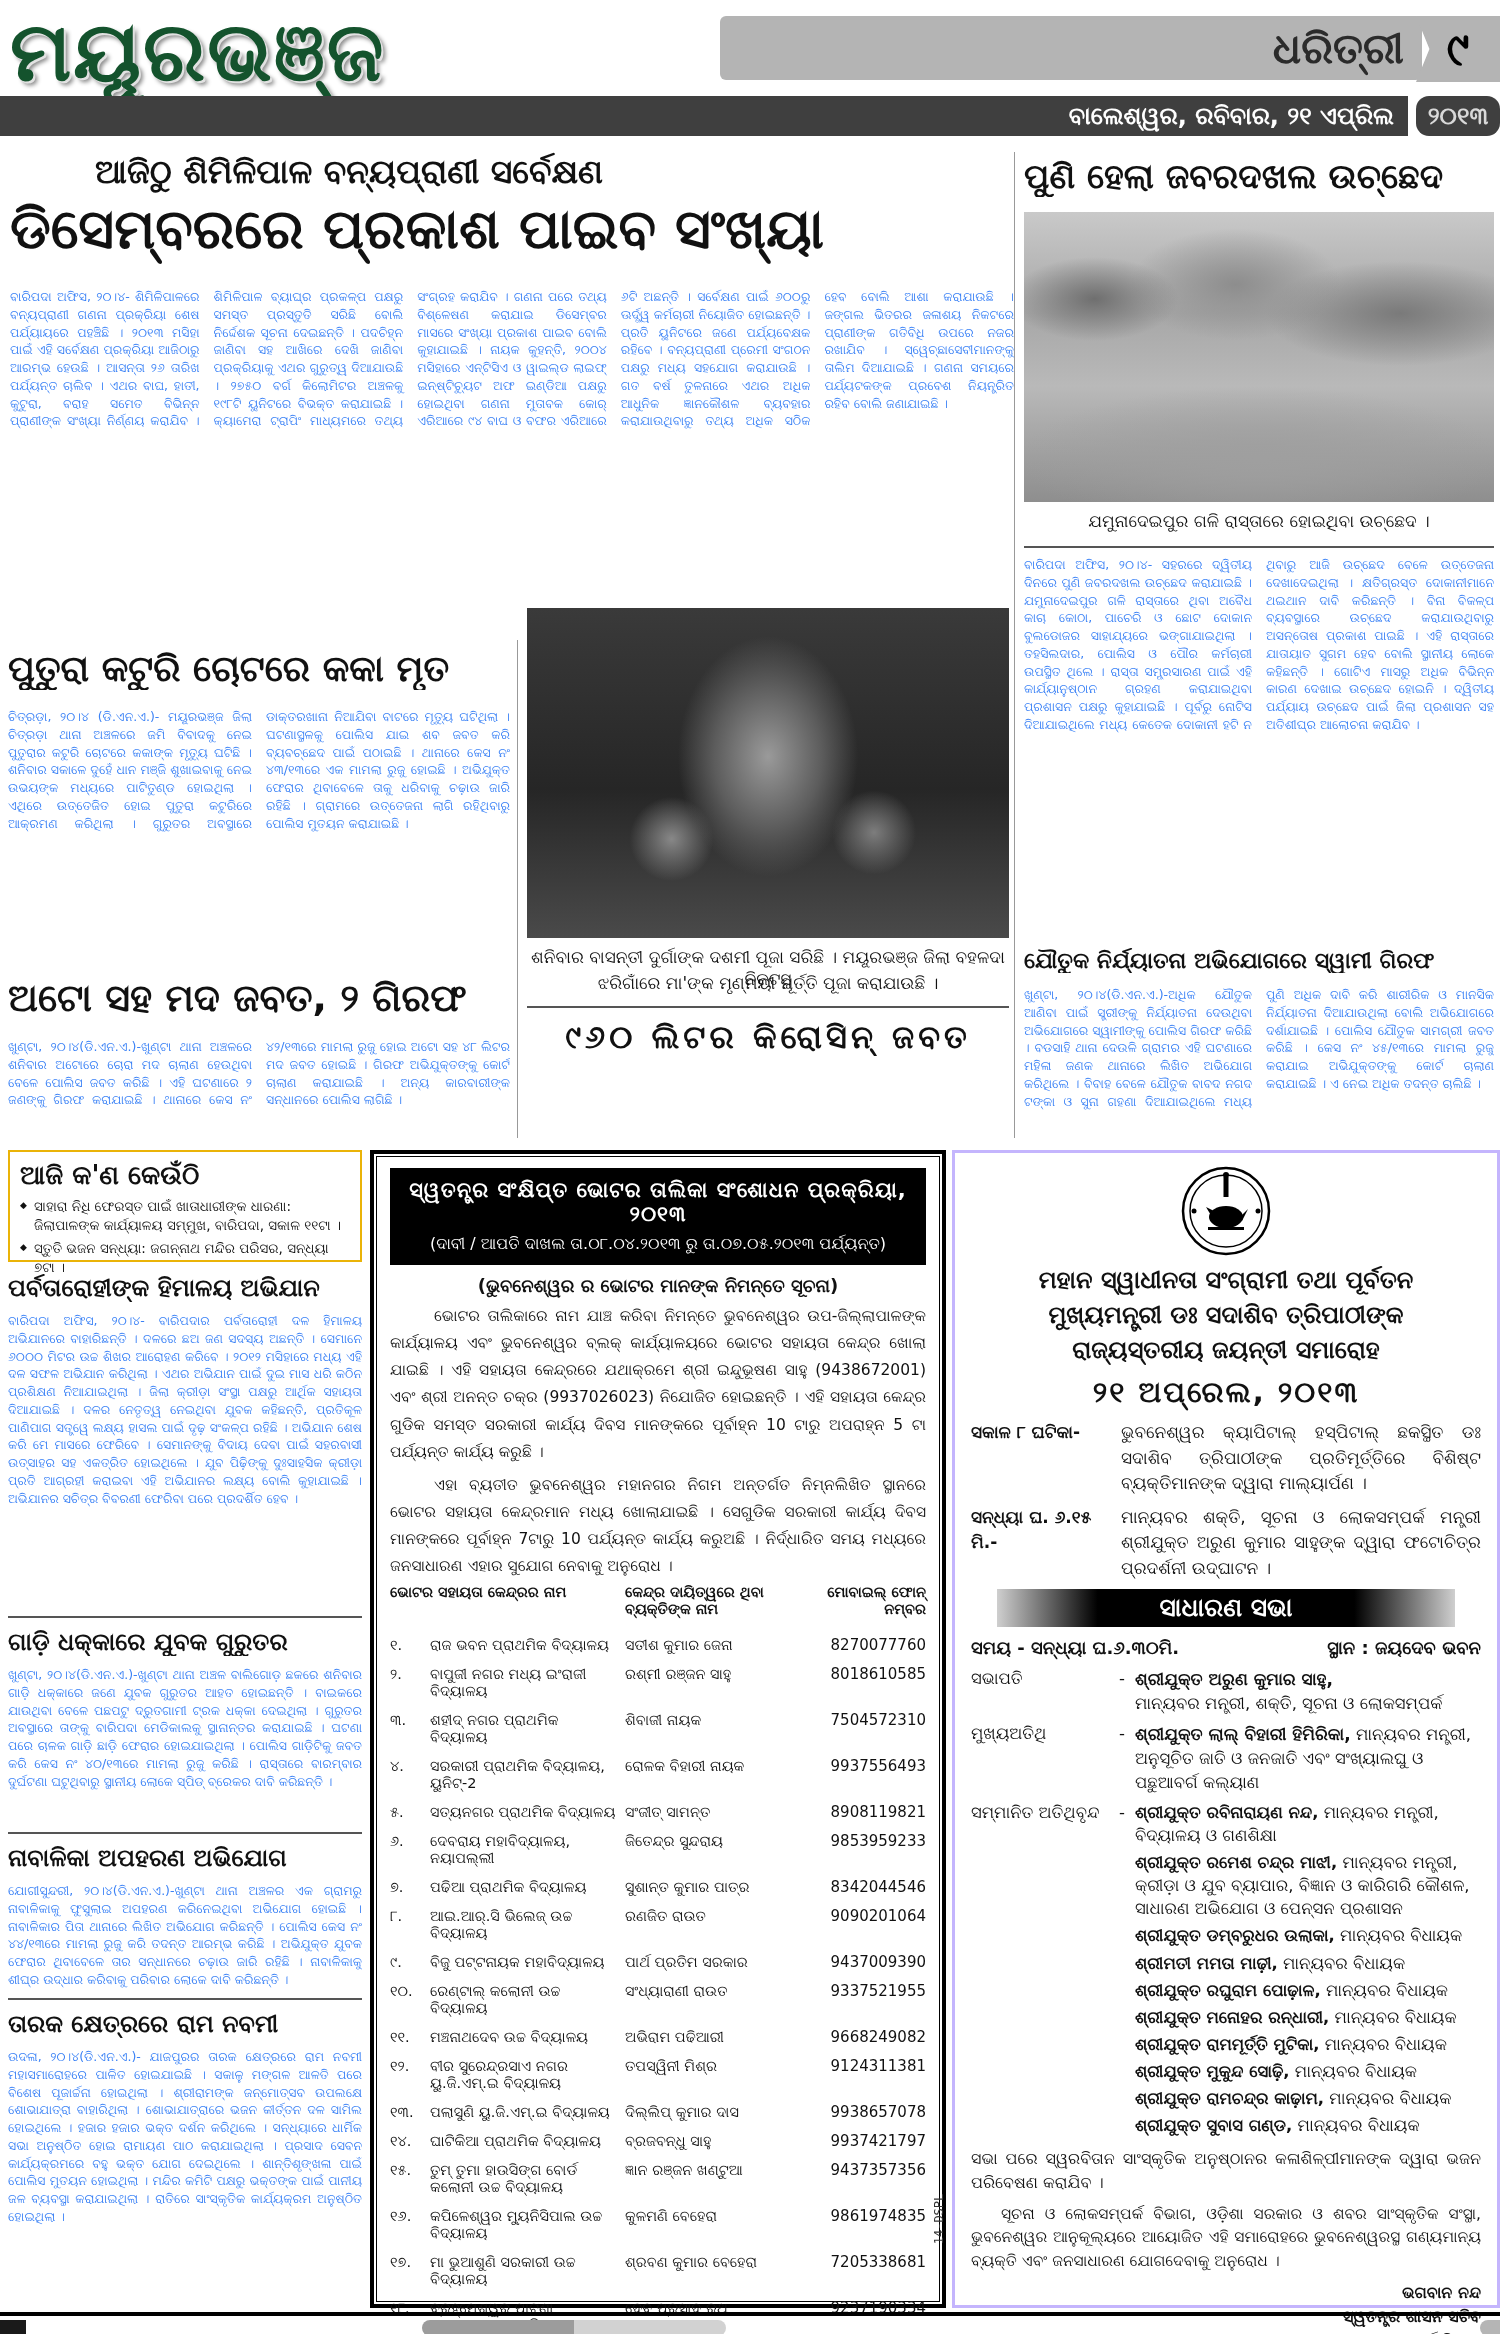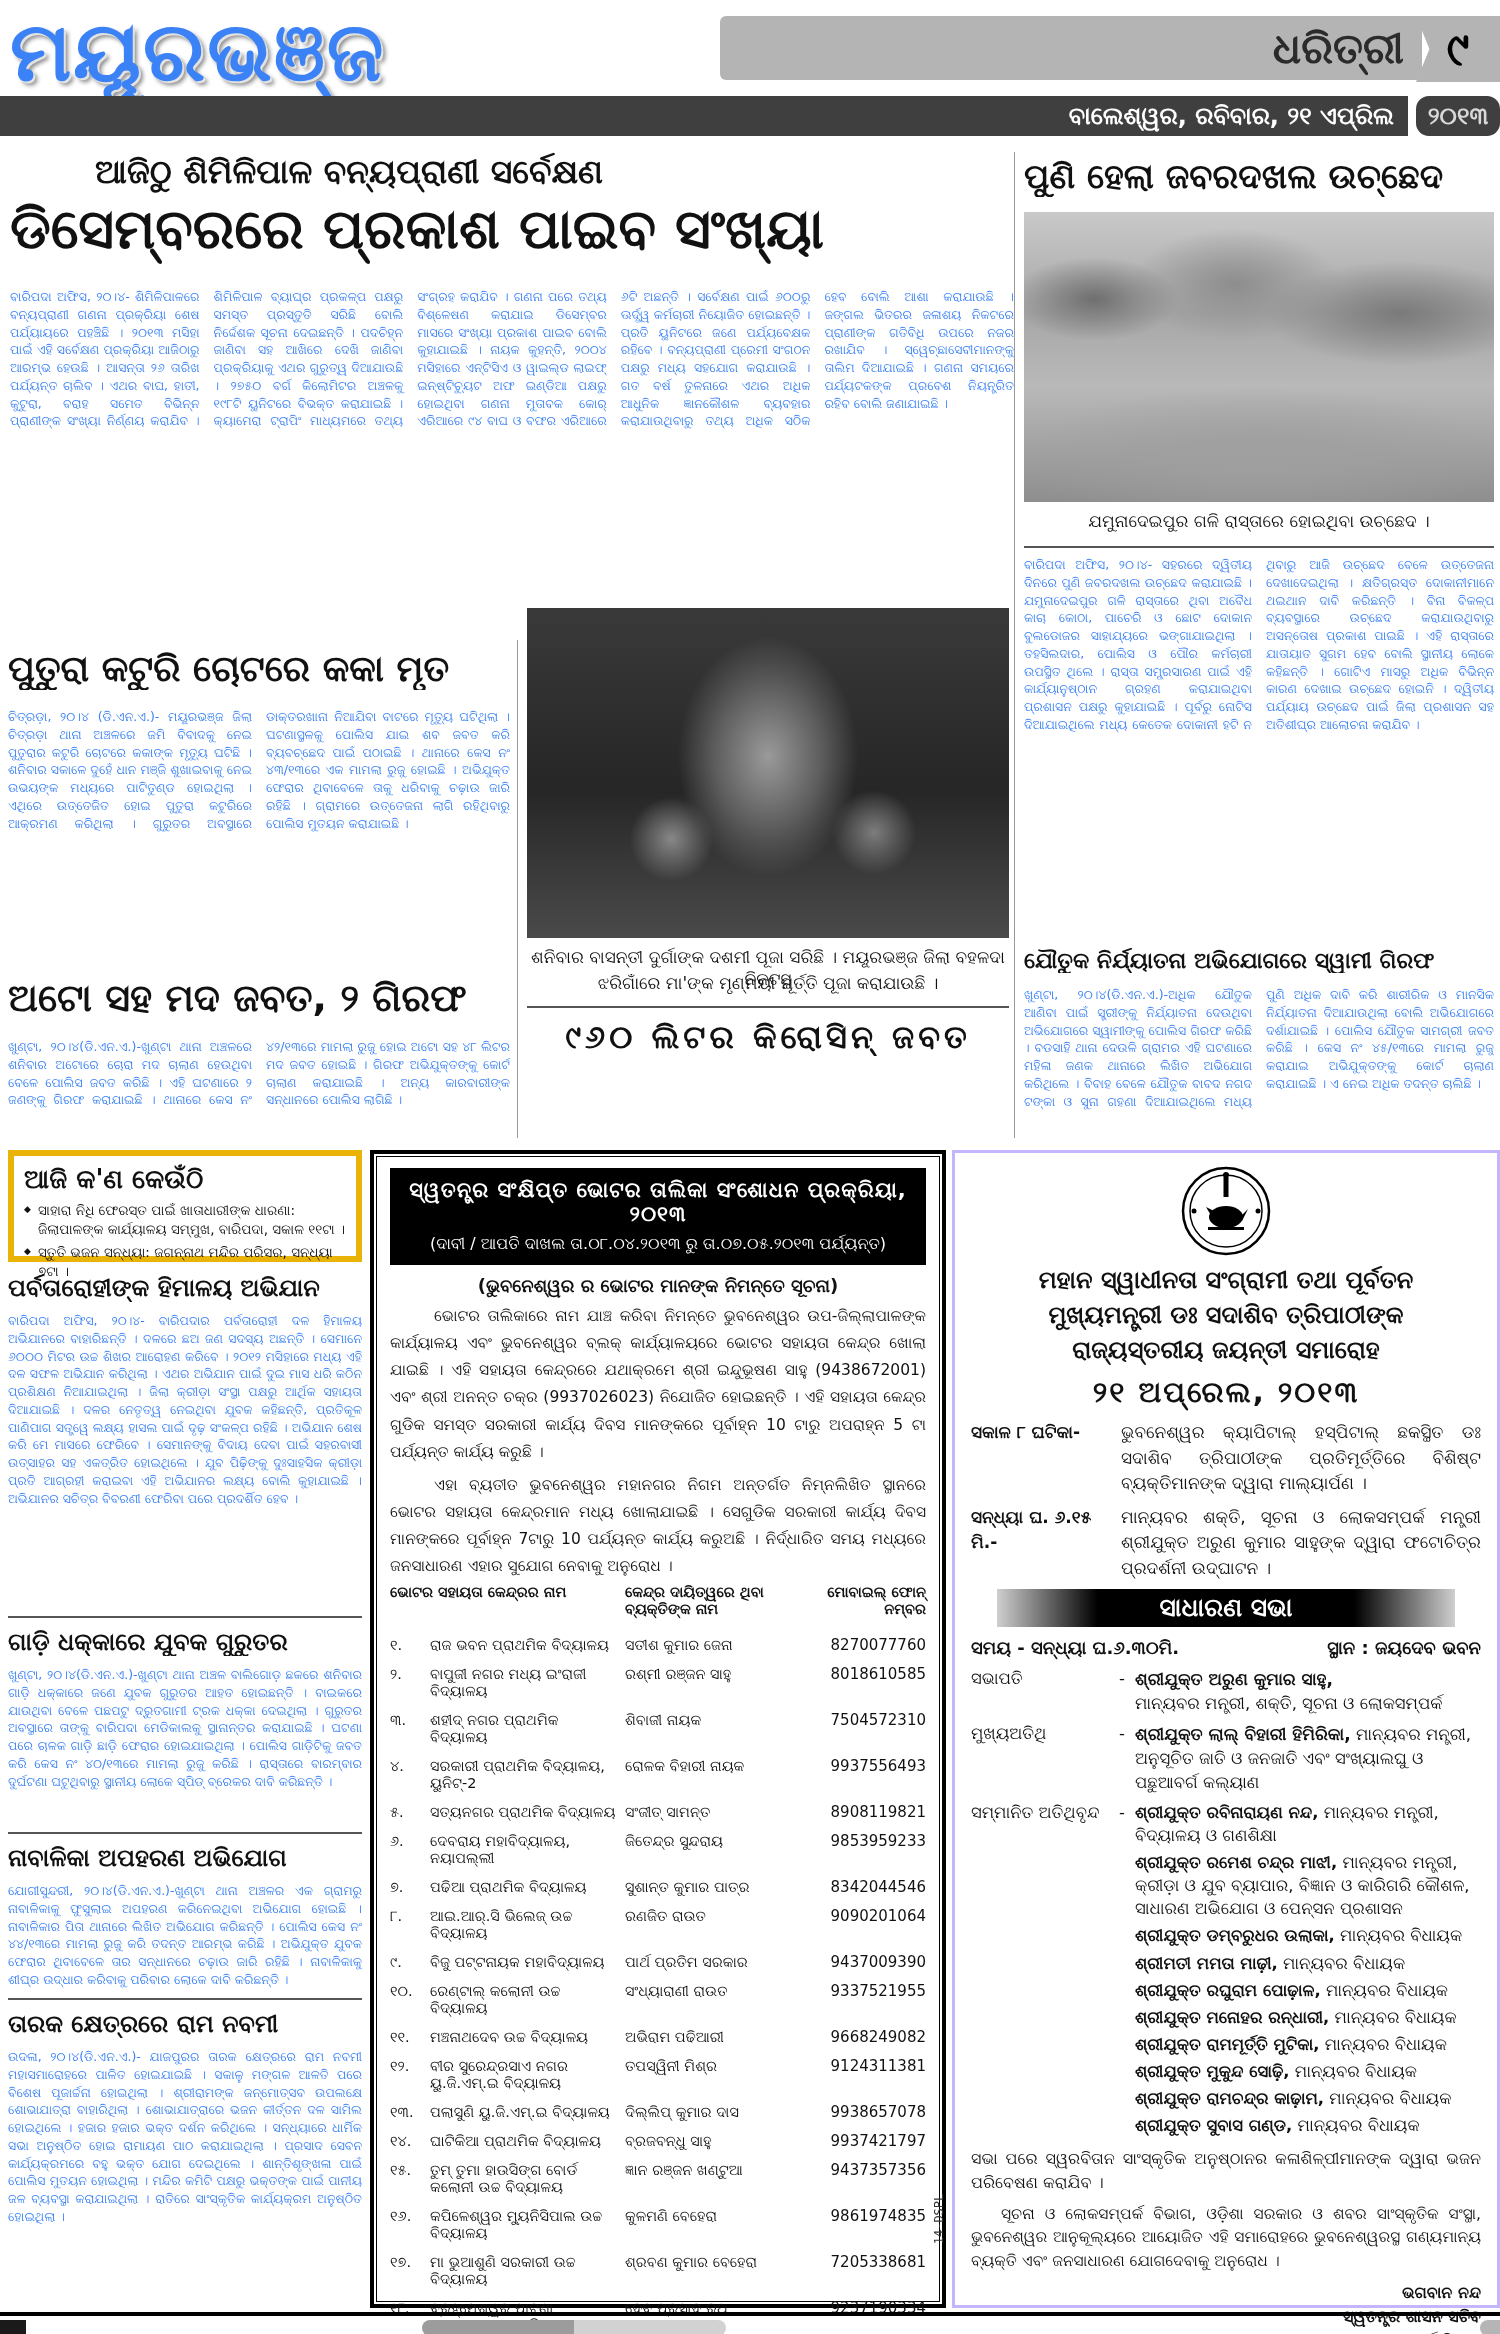--- a/index.html
+++ b/index.html
@@ -1,19 +1,19 @@
 <!DOCTYPE html>
 <html><head>
 <meta charset="utf-8">
 <style>
   * { margin:0; padding:0; box-sizing:border-box; }
   body { background:#e8e8e8; font-family:"DejaVu Sans", sans-serif; }
   .page { position:relative; width:1500px; height:2334px; background:#fff; margin:0 auto; overflow:hidden; color:#111; }
   .abs { position:absolute; }
-  .logo { font-size:82px; font-weight:bold; color:#3b82f6;
+  .logo { font-size:82px; font-weight:bold; color:#14532d;
           text-shadow:2px 2px 0 #e2e2e2, 4px 4px 4px #8a8a8a; letter-spacing:2px; }
   .graybar { background:#b4b4b4; display:flex; align-items:center; justify-content:flex-end; padding-right:18px; }
   .paper-name { font-size:42px; font-weight:bold; color:#2b2b2b; }
   .pagenum-box { background:#b4b4b4; display:flex; align-items:center; justify-content:center;
                  clip-path:polygon(0 0,100% 0,100% 100%,0 100%,16% 50%); }
   .pagenum { font-size:46px; font-weight:bold; color:#000; }
   .darkbar { background:#3f3f3f; display:flex; align-items:center; justify-content:flex-end; padding-right:14px; }
   .dateline { color:#fff; font-size:24px; font-weight:bold; }
   .yearbox { background:#3f3f3f; display:flex; align-items:center; justify-content:center;border-radius:13px; }
   .year { color:#d8d8d8; font-size:24px; font-weight:bold; }
@@ -32,21 +32,21 @@
       radial-gradient(ellipse 120px 60px at 15% 30%, #6f6f6f 0%, transparent 70%),
       radial-gradient(ellipse 150px 80px at 45% 25%, #8d8d8d 0%, transparent 70%),
       radial-gradient(ellipse 180px 70px at 80% 35%, #7a7a7a 0%, transparent 75%),
       radial-gradient(ellipse 300px 90px at 50% 85%, #9f9f9f 0%, transparent 80%),
       linear-gradient(180deg,#c9c9c9 0%,#a7a7a7 35%,#b9b9b9 60%,#8e8e8e 100%); }
   .photo-durga { background:
       radial-gradient(ellipse 120px 160px at 50% 45%, #9a9a9a 0%, #5c5c5c 45%, transparent 75%),
       radial-gradient(ellipse 60px 60px at 30% 70%, #888 0%, transparent 70%),
       radial-gradient(ellipse 60px 60px at 72% 68%, #7d7d7d 0%, transparent 70%),
       linear-gradient(180deg,#3a3a3a 0%,#262626 55%,#4a4a4a 100%); }
-  .todaybox { border:6px solid #eab308; padding:8px 10px; }
+  .todaybox { border:2px solid #eab308; padding:8px 10px; }
   .todaybox .tb-title { font-size:26px; font-weight:bold; margin-bottom:6px; }
   .todaybox .tb-item { font-size:13.5px; line-height:1.4; padding-left:14px; position:relative; margin-bottom:4px; }
   .todaybox .tb-item::before { content:"◆"; position:absolute; left:0; top:2px; font-size:9px; }
   .voterbox { border:4px solid #000; box-shadow:inset 0 0 0 2px #fff, inset 0 0 0 3px #000; padding:14px 16px; }
   .vbanner { background:#000; color:#fff; text-align:center; padding:10px 4px 12px; }
   .vbanner .l1 { font-size:21px; font-weight:bold; letter-spacing:1px; }
   .vbanner .l2 { font-size:16px; margin-top:8px; }
   .vheading { text-align:center; font-weight:bold; font-size:18px; margin:10px 0 6px; }
   .vpara { font-size:15.5px; line-height:1.75; text-align:justify; }
   .vpara.ind { text-indent:44px; }

